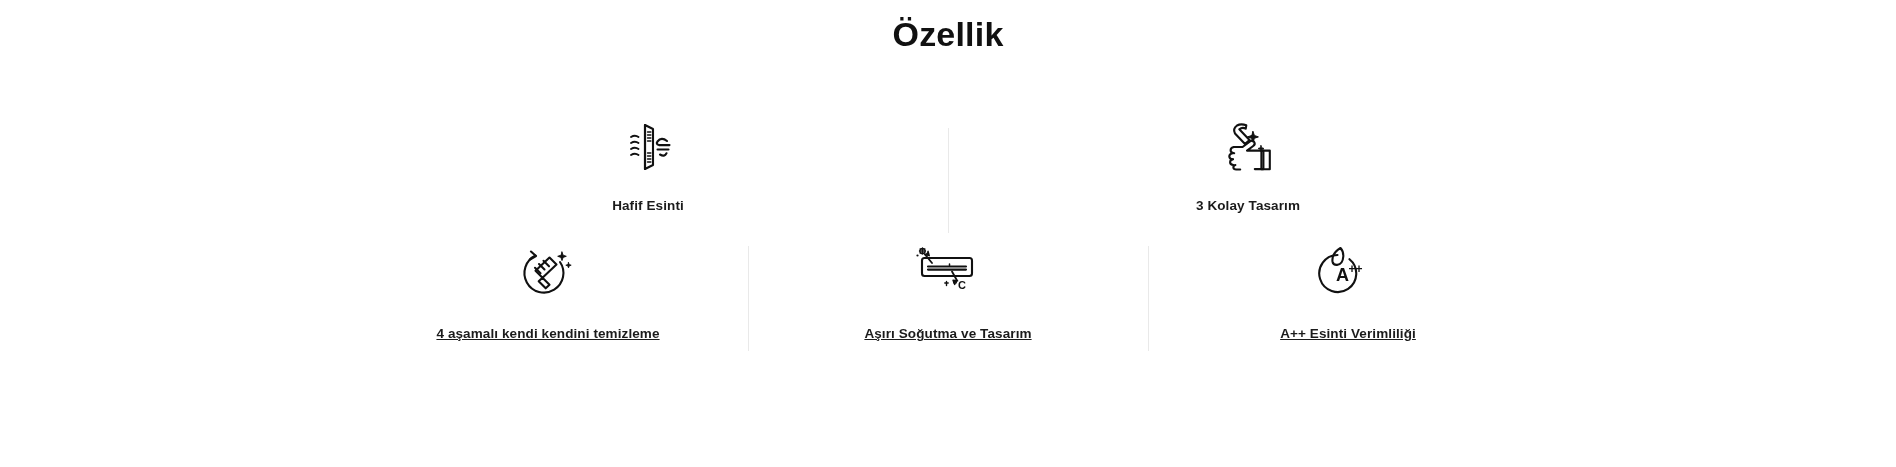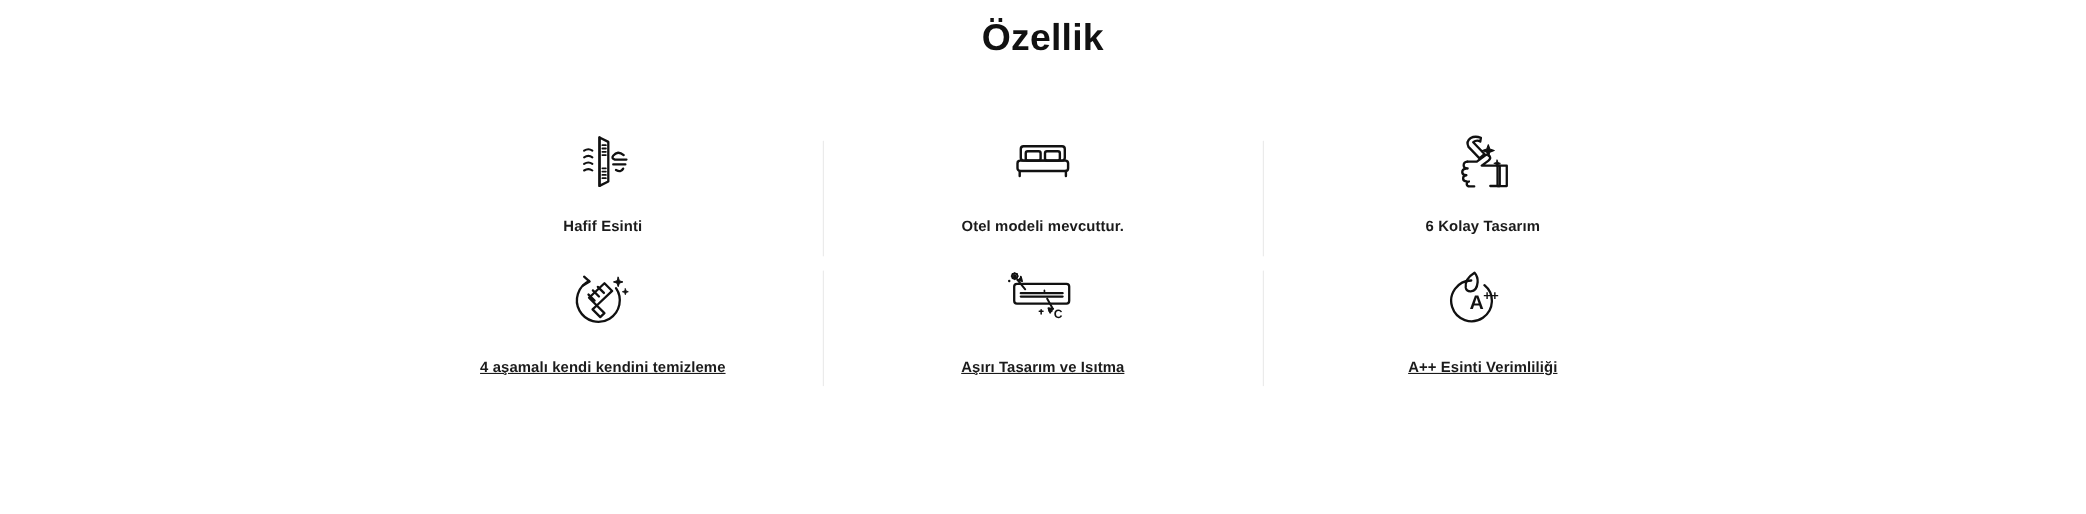--- a/index.html
+++ b/index.html
@@ -126,48 +126,36 @@
               <path d="M48 22 q-5.5 -4.5 -9.5 0.5 q-2 2.4 1.5 3.6 h10.5"></path>
               <path d="M38.5 30.5 h11"></path>
               <path d="M41 35.5 q4.5 2.8 6.5 -1.2"></path>
             </g>
           </svg>
         </div>
         <div class="feature-label">Hafif Esinti</div>
       </div>
 
 
-      <div class="feature-cell">
-        <div class="icon-wrap">
-          <svg width="64" height="52" viewBox="0 0 64 52" fill="none" stroke="#111111" stroke-width="2.2" stroke-linecap="round" stroke-linejoin="round">
-            <rect x="12" y="14" width="40" height="13" rx="2.5"></rect>
-            <rect x="16.5" y="18.5" width="13.5" height="8.5" rx="1.8"></rect>
-            <rect x="34" y="18.5" width="13.5" height="8.5" rx="1.8"></rect>
-            <rect x="9" y="27" width="46" height="9.5" rx="2.5"></rect>
-            <path d="M11 36.5 v4.5 M53 36.5 v4.5"></path>
-          </svg>
-        </div>
-        <div class="feature-label">Otel modeli mevcuttur.</div>
-      </div>
 
       <div class="feature-cell">
         <div class="icon-wrap">
           <svg width="62" height="52" viewBox="0 0 62 52" fill="none" stroke="#111111" stroke-width="2.1" stroke-linecap="round" stroke-linejoin="round">
             <path d="M20 6.5 q-4.5 3.2 -2 8 l10 10.5 l4.5 -4 l-10.2 -10.7 q3.2 -2.6 6.4 -0.6 l0.6 -3.4 q-5.3 -2 -9.3 0.2 Z" fill="none"></path>
             <path d="M36 12.5 l1.4 4 l4 1.4 l-4 1.4 l-1.4 4 l-1.4 -4 l-4 -1.4 l4 -1.4 Z" fill="#111111" stroke-width="1"></path>
             <path d="M44 26.5 l0.8 2.2 l2.2 0.8 l-2.2 0.8 l-0.8 2.2 l-0.8 -2.2 l-2.2 -0.8 l2.2 -0.8 Z" fill="#111111" stroke-width="0.8"></path>
             <path d="M17 28 q-3.5 0.4 -3.4 3.4 q0.1 2.6 3.6 2.8"></path>
             <path d="M15.6 34.2 q-3.4 0.5 -3.3 3.3 q0.1 2.6 3.5 2.8"></path>
             <path d="M16 40.3 q-3 0.5 -2.9 3.1 q0.1 2.4 3.3 2.6"></path>
             <path d="M18.4 46 q-2.2 0.6 -2 2.6 q0.2 1.8 2.8 1.9 h4"></path>
             <path d="M17 28 h8.6 l7.4 -5.6 q2.6 -1.8 4.2 0.6 q1.4 2.2 -1 4 l-6.2 4.6 h16.4 v18.5 h-8.6"></path>
             <path d="M44.4 31.6 h8.4 v18.6 h-8.4 Z"></path>
           </svg>
         </div>
-        <div class="feature-label">6 Kolay Tasarım</div>
+        <div class="feature-label">3 Kolay Tasarım</div>
       </div>
 
     </div>
 
     <div class="feature-row row-2">
 
       <div class="feature-cell">
         <div class="icon-wrap">
           <svg width="60" height="54" viewBox="0 0 60 54" fill="none" stroke="#111111" stroke-width="2.1" stroke-linecap="round" stroke-linejoin="round">
             <path d="M17.5 13.5 a19.5 19.5 0 1 0 24.5 6.5"></path>
@@ -194,21 +182,21 @@
             <circle cx="12.5" cy="9" r="2.6" stroke-width="1.5"></circle>
             <path d="M12.5 5.8 v6.4 M9.3 9 h6.4 M10.3 6.8 l4.4 4.4 M14.7 6.8 l-4.4 4.4" stroke-width="1"></path>
             <circle cx="7.5" cy="13.5" r="1.1" fill="#111111" stroke="none"></circle>
             <path d="M42 29.5 l5 9" stroke-width="1.8"></path>
             <path d="M47.5 38.8 l-4.4 -0.6 l1.6 4.1" stroke-width="1.6" fill="#111111"></path>
             <text x="48" y="47" font-family="Liberation Sans, sans-serif" font-size="11" font-weight="bold" fill="#111111" stroke="none">C</text>
             <circle cx="45" cy="40" r="1.5" stroke-width="1.2"></circle>
             <path d="M36.5 43.5 v-4 M34.8 41 h3.4" stroke-width="1.4"></path>
           </svg>
         </div>
-        <div class="feature-label">Aşırı Tasarım ve Isıtma</div>
+        <div class="feature-label">Aşırı Soğutma ve Tasarım</div>
       </div>
 
       <div class="feature-cell">
         <div class="icon-wrap">
           <svg width="60" height="54" viewBox="0 0 60 54" fill="none" stroke="#111111" stroke-width="2.1" stroke-linecap="round" stroke-linejoin="round">
             <path d="M19.5 13 a18.5 18.5 0 1 0 12 4.2"></path>
             <path d="M22.5 6 q-9 5.5 -8 13.5 q0.6 3.6 4.6 3.4 q5.6 -0.4 6.2 -8.4 q0.3 -5 -2.8 -8.5 Z"></path>
             <text x="18" y="39" font-family="Liberation Sans, sans-serif" font-size="18" font-weight="bold" fill="#111111" stroke="none">A</text>
             <text x="30.5" y="31" font-family="Liberation Sans, sans-serif" font-size="12" font-weight="bold" fill="#111111" stroke="none">++</text>
           </svg>

